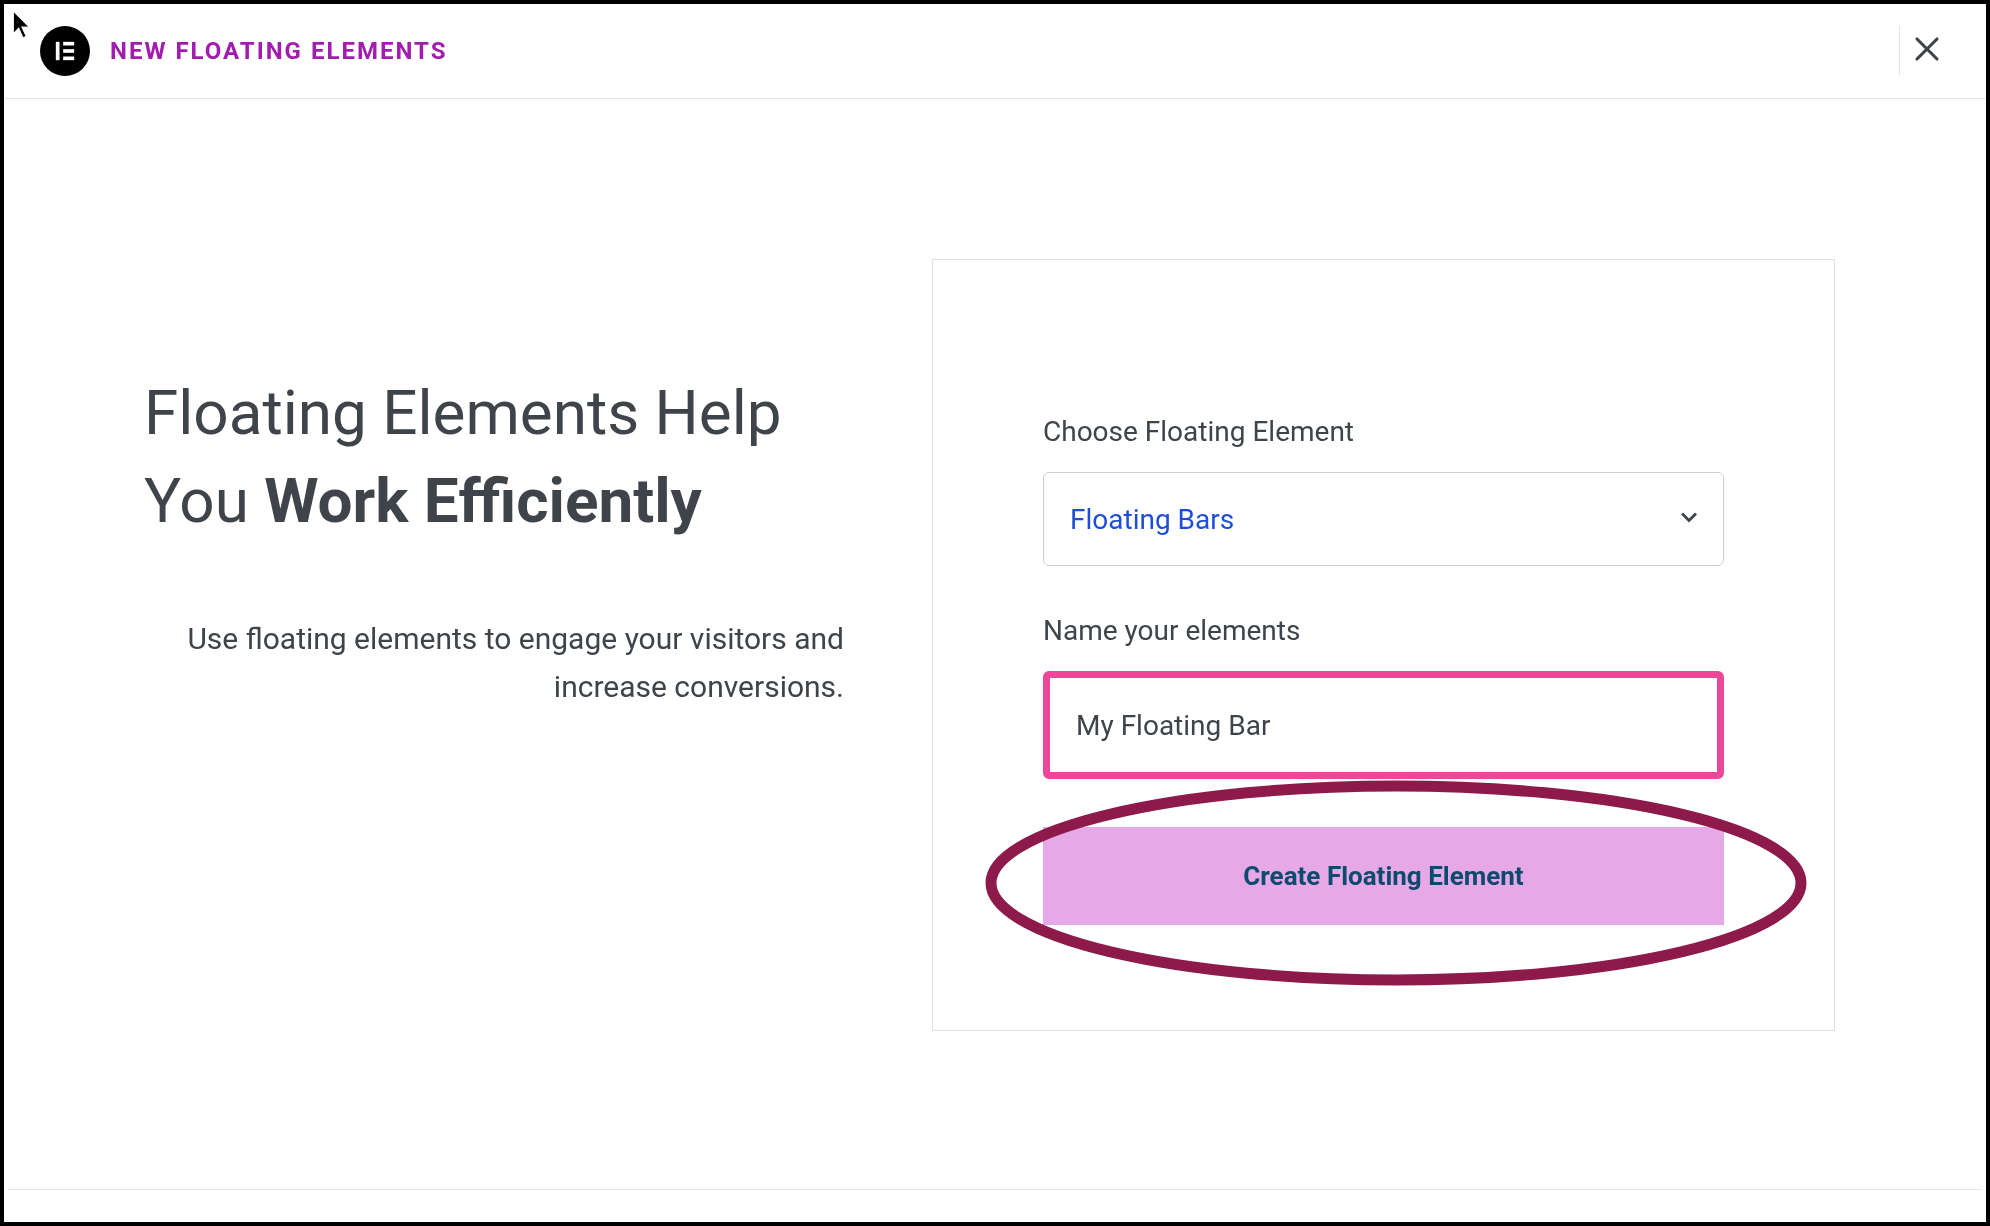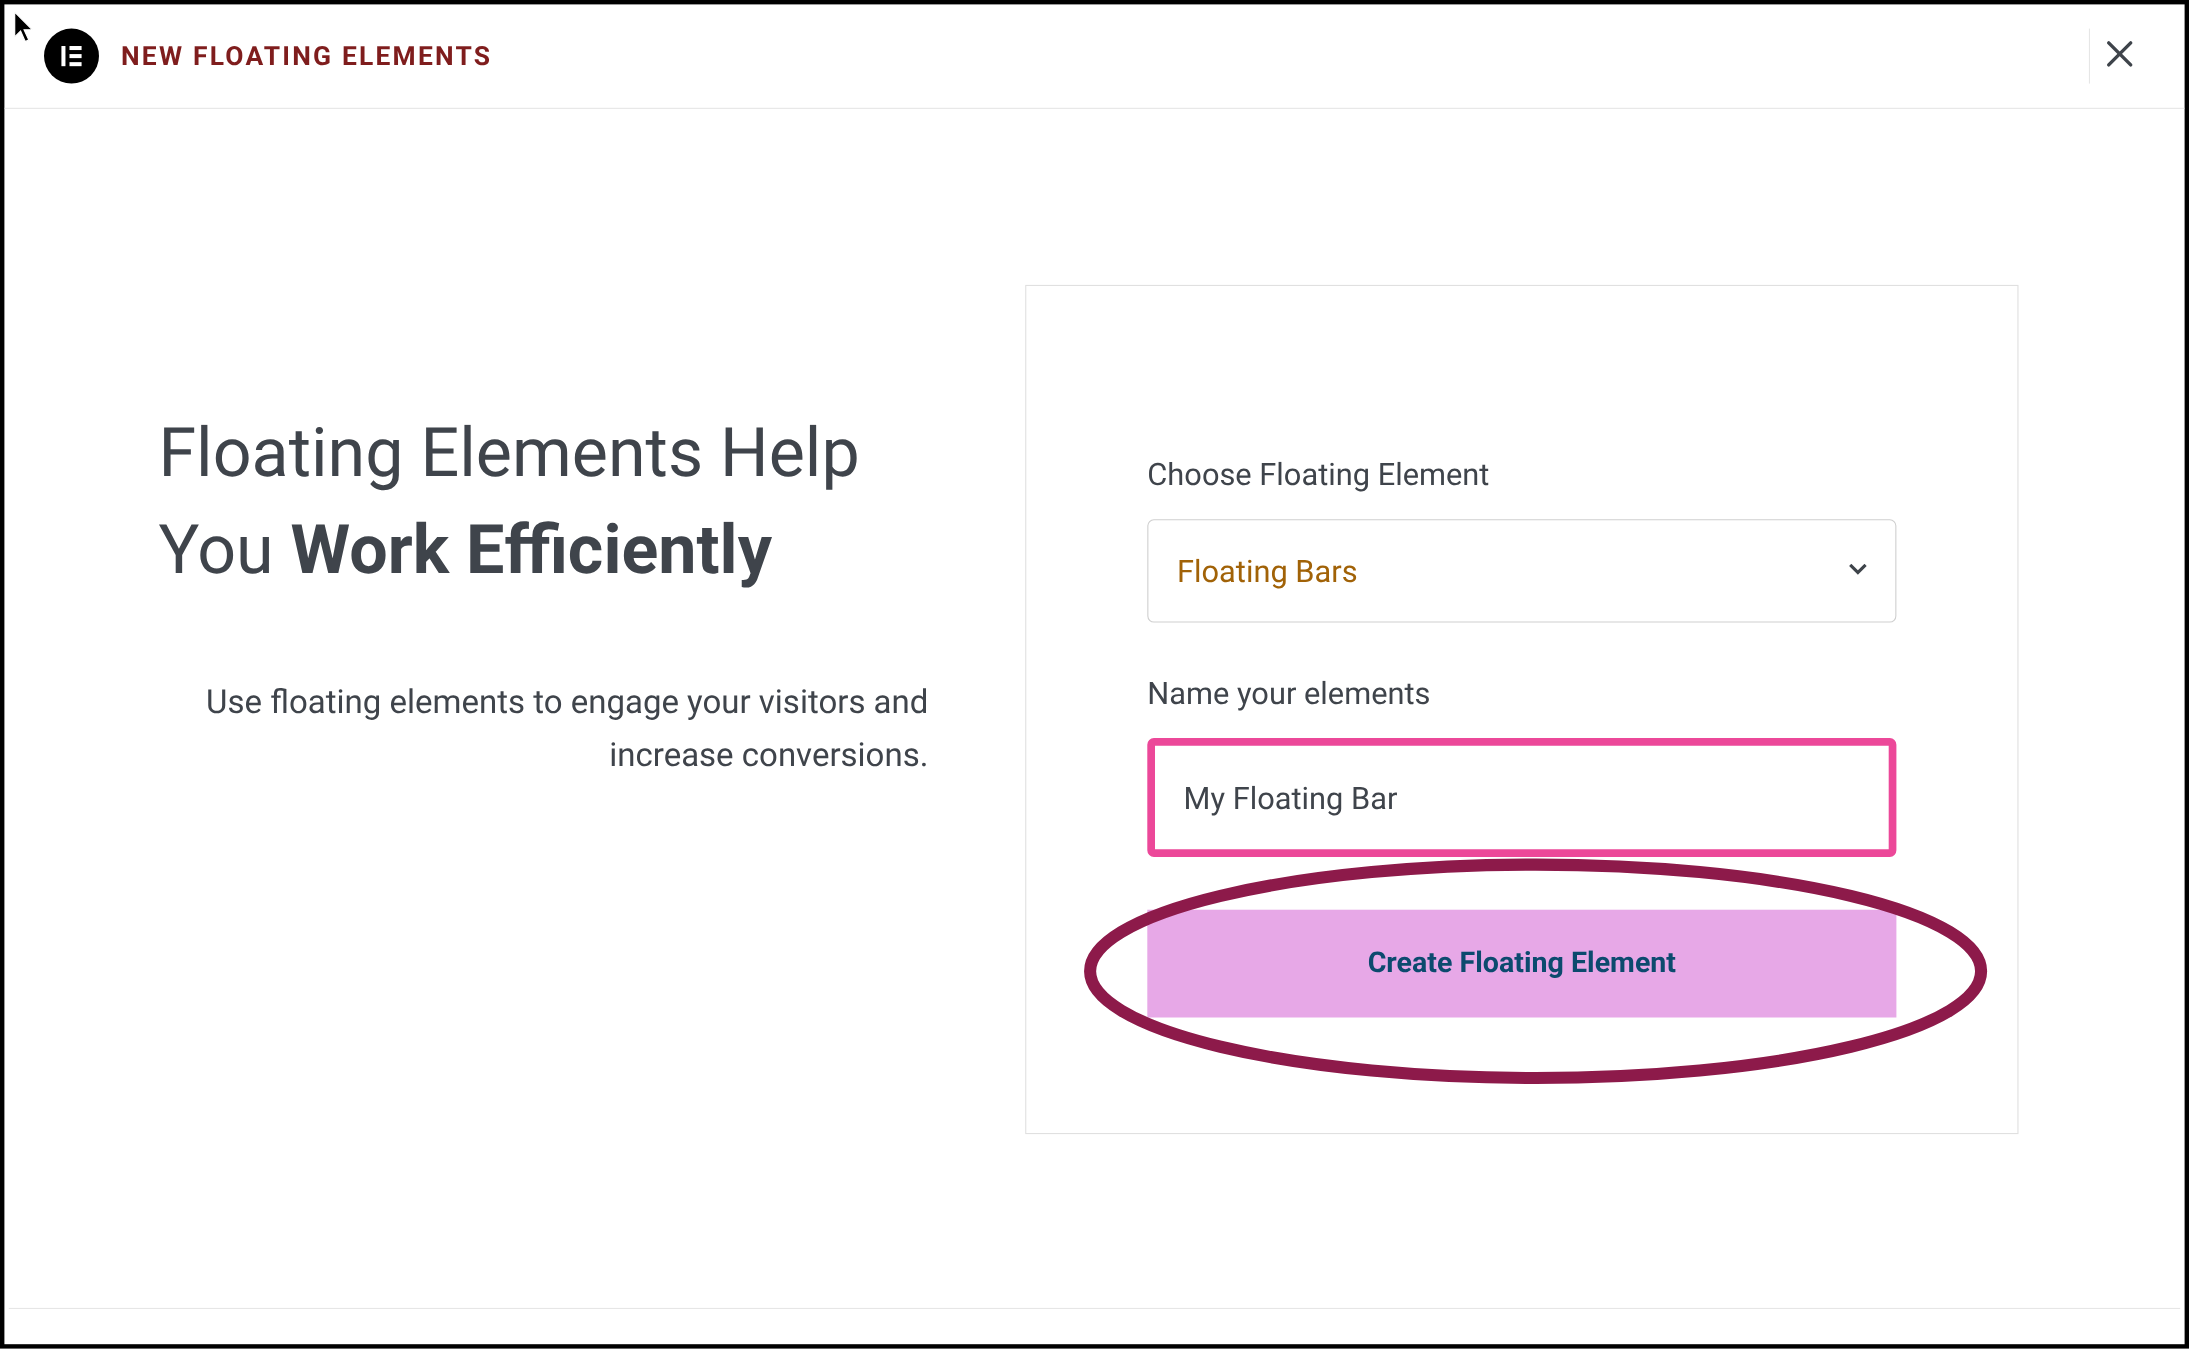--- a/index.html
+++ b/index.html
@@ -50,21 +50,21 @@
       color: #fff;
       font-weight: bold;
       font-size: 22px;
       letter-spacing: -1px;
     }
     
     .header-title {
       font-size: 24px;
       font-weight: 700;
       letter-spacing: 2px;
-      color: #7f1d1d;
+      color: #a21caf;
     }
     
     .close-btn {
       cursor: pointer;
       padding: 8px 12px;
       border-left: 1px solid #e6e6e6;
       margin-right: -4px;
     }
     
     .close-btn svg {
@@ -123,21 +123,21 @@
       margin-bottom: 48px;
     }
     
     .select-field {
       width: 100%;
       height: 94px;
       border: 1px solid #cfcfcf;
       border-radius: 6px;
       padding: 0 26px;
       font-size: 28px;
-      color: #a16207;
+      color: #1d4ed8;
       background: #fff;
       appearance: none;
       cursor: pointer;
       font-family: inherit;
     }
     
     .select-caret {
       position: absolute;
       right: 26px;
       top: 50%;

